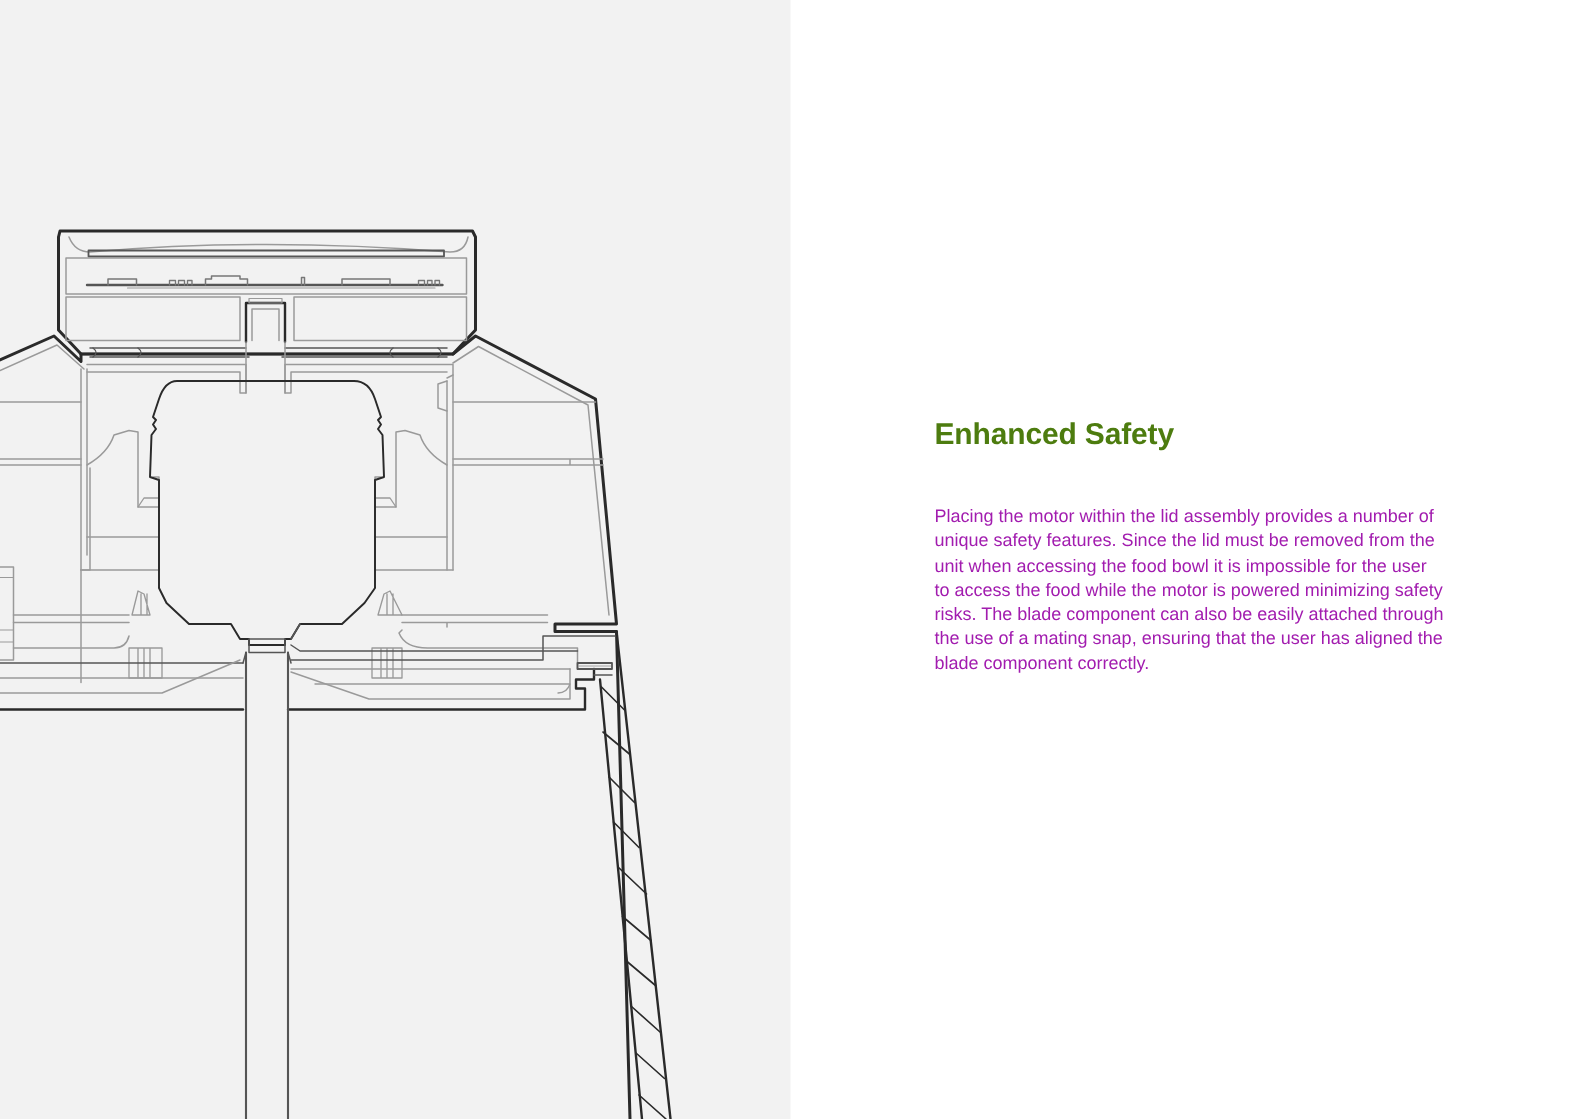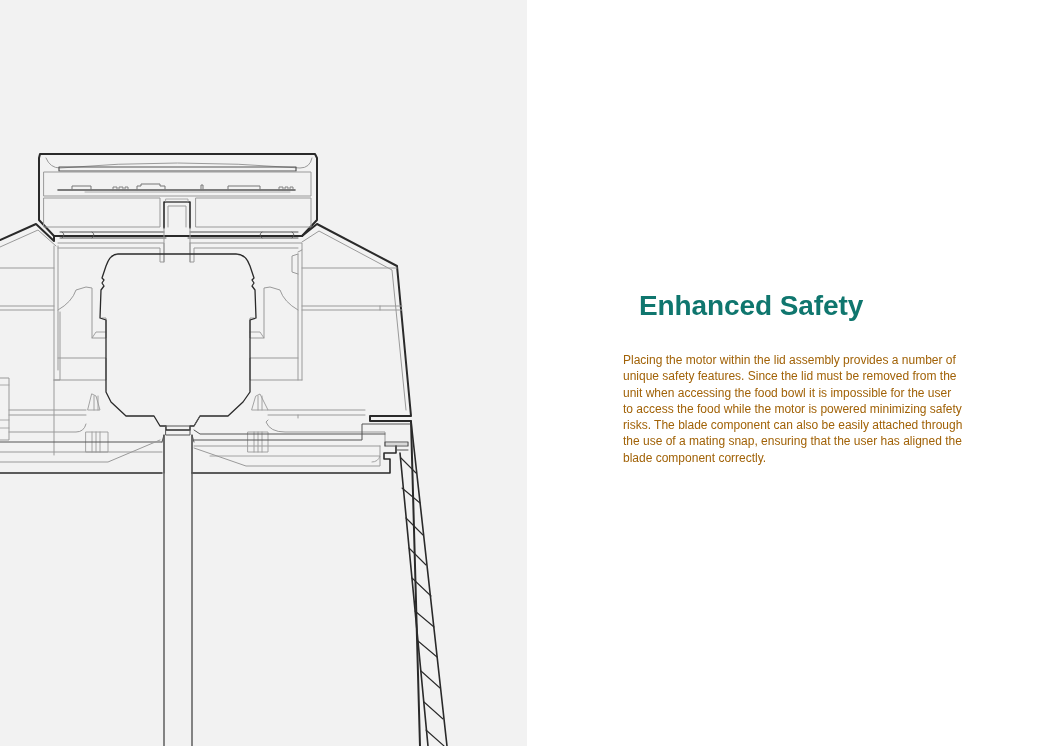--- a/index.html
+++ b/index.html
@@ -32,34 +32,34 @@
       width: 527px;
       height: 746px;
     }
     .text-panel {
       position: absolute;
       left: 623px;
       top: 278px;
       width: 340px;
     }
     .title {
-      margin: 16px;
+      margin: 0;
       font-family: "Liberation Sans", sans-serif;
       font-weight: bold;
-      font-size: 28px;
+      font-size: 20px;
       line-height: 24px;
-      color: #0f766e;
+      color: #4d7c0f;
       letter-spacing: -0.1px;
     }
     .body-text {
       margin: 34px 0 0 0;
       font-family: "Liberation Sans", sans-serif;
       font-size: 12px;
       line-height: 16.3px;
-      color: #a16207;
+      color: #a21caf;
       width: 340px;
     }
   </style>
 </head>
 <body>
 
 <div class="page">
 
   <div class="drawing-panel">
     <svg viewBox="0 0 527 746" xmlns="http://www.w3.org/2000/svg">

